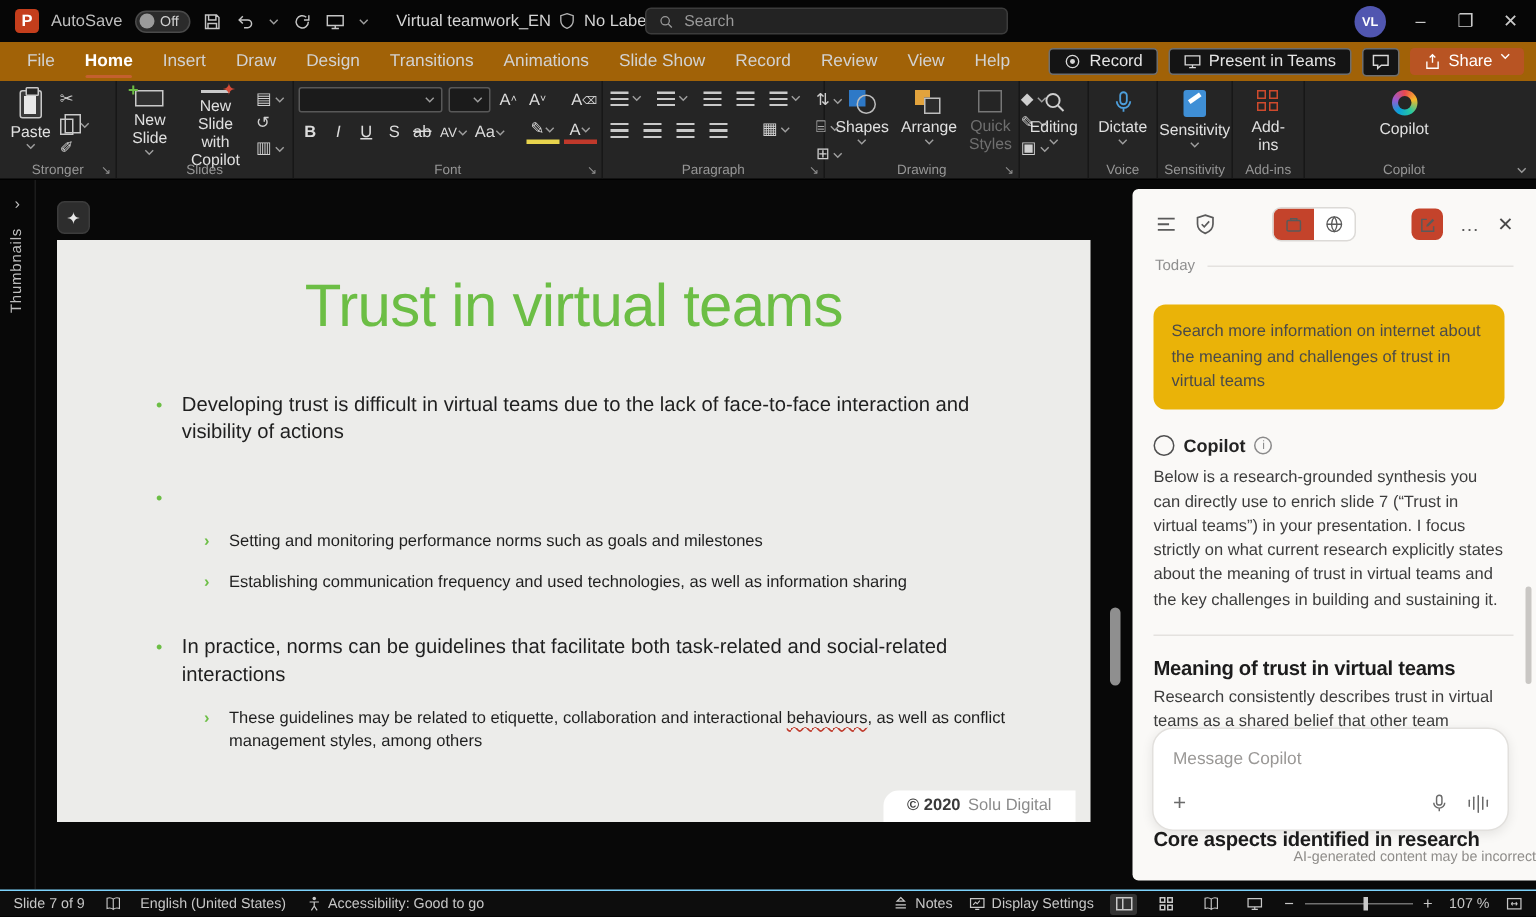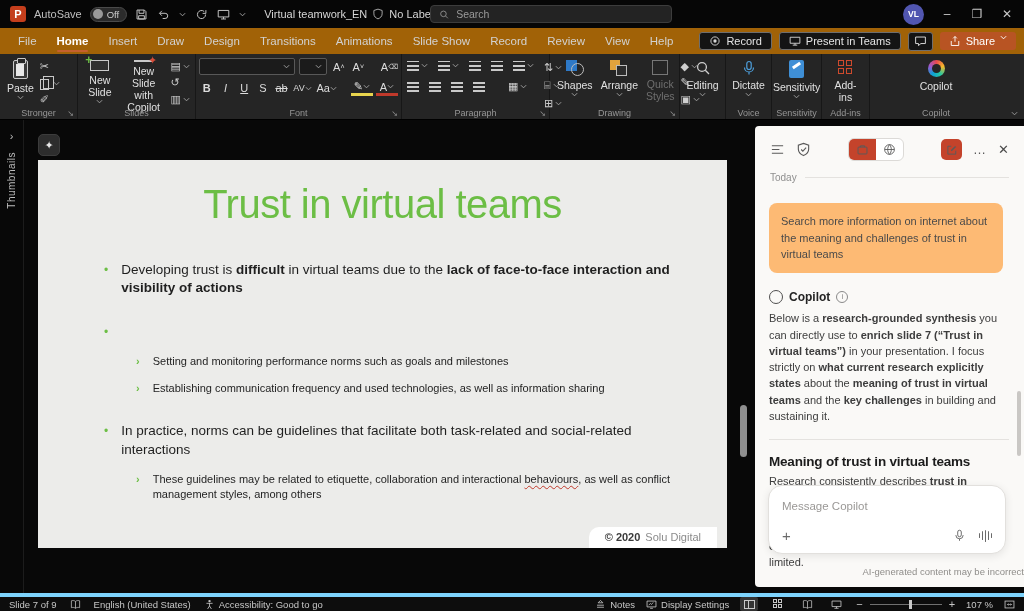--- a/index.html
+++ b/index.html
@@ -86,41 +86,41 @@
 .sparkle-btn{position:absolute;left:38px;top:14px;width:22px;height:22px;border-radius:5px;background:#2d2d2d;border:1px solid #3c3c3c;color:#e8e8e8;font-size:11px;display:flex;align-items:center;justify-content:center}
 .slide{position:absolute;left:38px;top:40px;width:689px;height:388px;background:#ECECEA;color:#1f1f1f;overflow:hidden}
 .slide h1{font-size:40px;font-weight:400;text-align:center;color:#6CBE45;padding-top:22px;letter-spacing:-.5px}
 .slide-body{padding:34px 56px 0 66px}
 .bullet{display:flex;gap:13px;line-height:1.35}
 .bullet.l1{font-size:13.5px;margin-top:26px}
 .bullet.l1 .marker{color:#6CBE45;font-size:12px;padding-top:1px}
 .bullet.l2{font-size:11px;margin-left:32px;margin-top:13px}
 .bullet.l2 .marker{color:#6CBE45;font-weight:700;font-size:11px}
 .bullet:first-child{margin-top:0}
-.b{font-weight:700}
+.b{font-weight:400}
 .sq{text-decoration:underline wavy #C0392B 1px;text-underline-offset:2px}
 .slide-footer{position:absolute;right:10px;bottom:0;background:#fff;border-radius:10px 0 0 0;padding:4px 16px 5px;font-size:11px;color:#8b8b8b;display:flex;gap:5px}
 .slide-footer .year{font-weight:700;color:#3a3a3a}
 .canvas-sb{position:absolute;left:740px;top:285px;width:7px;height:52px;border-radius:4px;background:#8f8f8f}
 
 .copilot{position:absolute;left:755px;top:6px;right:0;bottom:6px;background:#FAF9F7;border-radius:4px 0 0 4px;color:#3d3d3d;overflow:hidden}
 .cp-header{display:flex;align-items:center;gap:11px;padding:12px 15px 9px}
 .cp-header .ic{width:15px;height:15px;color:#5a5a5a}
 .ic-shieldok{color:#2E9E4F}
 .cp-toggle{margin:0 auto;display:flex;border:1px solid #dcdad7;border-radius:6px;overflow:hidden;background:#fff}
 .cp-tgl{width:27px;height:21px;display:flex;align-items:center;justify-content:center;color:#6a6a6a}
 .cp-tgl .ic{width:13px;height:13px}
 .cp-tgl.active{background:#C4432B;color:#fff}
 .cp-compose{width:21px;height:21px;border-radius:5px;background:#C4432B;color:#fff;display:flex;align-items:center;justify-content:center}
 .cp-compose .ic{width:12px;height:12px}
 .cp-dots{color:#5a5a5a;font-size:13px;letter-spacing:1px}
 .cp-close{color:#4a4a4a;font-size:13px}
 .cp-today{display:flex;align-items:center;gap:8px;padding:2px 15px;color:#8f8f8f;font-size:10px}
 .cp-today::after{content:'';flex:1;height:1px;background:#E4E2DF}
-.cp-bubble{margin:18px 21px 0 14px;background:#fdba74;border-radius:8px;padding:10px 12px;font-size:11px;line-height:1.5;color:#4a4a4a}
+.cp-bubble{margin:18px 21px 0 14px;background:#eab308;border-radius:8px;padding:10px 12px;font-size:11px;line-height:1.5;color:#4a4a4a}
 .cp-bot{padding:16px 21px 0 14px;font-size:11px;line-height:1.48;color:#3d3d3d}
 .cp-botname{display:flex;align-items:center;gap:6px;margin-bottom:4px}
 .cp-botname .name{font-weight:700;font-size:12px;color:#242424}
 .ring{width:14px;height:14px;border:1.6px solid #4f4f4f;border-radius:50%}
 .info{width:12px;height:12px;border:1px solid #8a8a8a;border-radius:50%;color:#8a8a8a;font-size:8px;display:flex;align-items:center;justify-content:center}
 .cp-divider{height:1px;background:#E4E2DF;margin:15px 15px 0 14px}
 .cp-section{padding:14px 21px 0 14px}
 .cp-h{font-size:13.5px;font-weight:700;color:#1c1c1c;margin-bottom:4px;letter-spacing:-.2px}
 .cp-p{font-size:11px;line-height:1.48;color:#3d3d3d}
 .cp-sb{position:absolute;right:3px;top:265px;width:4px;height:65px;border-radius:2px;background:#c9c7c4}
@@ -128,21 +128,21 @@
 .cp-input input{border:none;outline:none;width:100%;font-size:11.5px;color:#333;font-family:"Liberation Sans",sans-serif}
 .cp-input input::placeholder{color:#9a9896}
 .cp-inrow{display:flex;align-items:center;margin-top:13px}
 .cp-plus{color:#6a6a6a;font-size:15px}
 .cp-inright{margin-left:auto;display:flex;align-items:center;gap:13px;color:#6a6a6a}
 .cp-inright .ic{width:13px;height:13px}
 .wave{display:flex;align-items:center;gap:1.5px}
 .wave i{width:1.5px;background:#6a6a6a;border-radius:1px}
 .cp-disclaimer{position:absolute;left:0;right:0;bottom:10px;text-align:right;font-size:9.5px;color:#8f8d8a}
 
-.statusbar{position:absolute;left:0;bottom:0;width:1024px;height:18px;background:#0d0d0d;border-top:4px solid #7dd3fc;display:flex;align-items:center;gap:13px;padding:0 9px;font-size:9.5px;color:#c7c7c7}
+.statusbar{position:absolute;left:0;bottom:0;width:1024px;height:18px;background:#0d0d0d;border-top:1px solid #7dd3fc;display:flex;align-items:center;gap:13px;padding:0 9px;font-size:9.5px;color:#c7c7c7}
 .statusbar .ic{width:11px;height:11px;color:#c7c7c7}
 .sb-item{display:flex;align-items:center;gap:4px}
 .sb-right{margin-left:auto;display:flex;align-items:center;gap:11px}
 .view{width:18px;height:14px;display:flex;align-items:center;justify-content:center;border-radius:2px}
 .view.active{background:#333}
 .ic-normal{width:11px;height:9px;border:1px solid #c7c7c7;position:relative}
 .ic-normal::before{content:'';position:absolute;left:0;top:0;bottom:0;width:3px;border-right:1px solid #c7c7c7}
 .ic-sorter{width:10px;height:10px;display:grid;grid-template-columns:4px 4px;grid-template-rows:4px 4px;gap:1px}
 .ic-sorter span{border:1px solid #c7c7c7}
 .zoom{display:flex;align-items:center;gap:7px}

